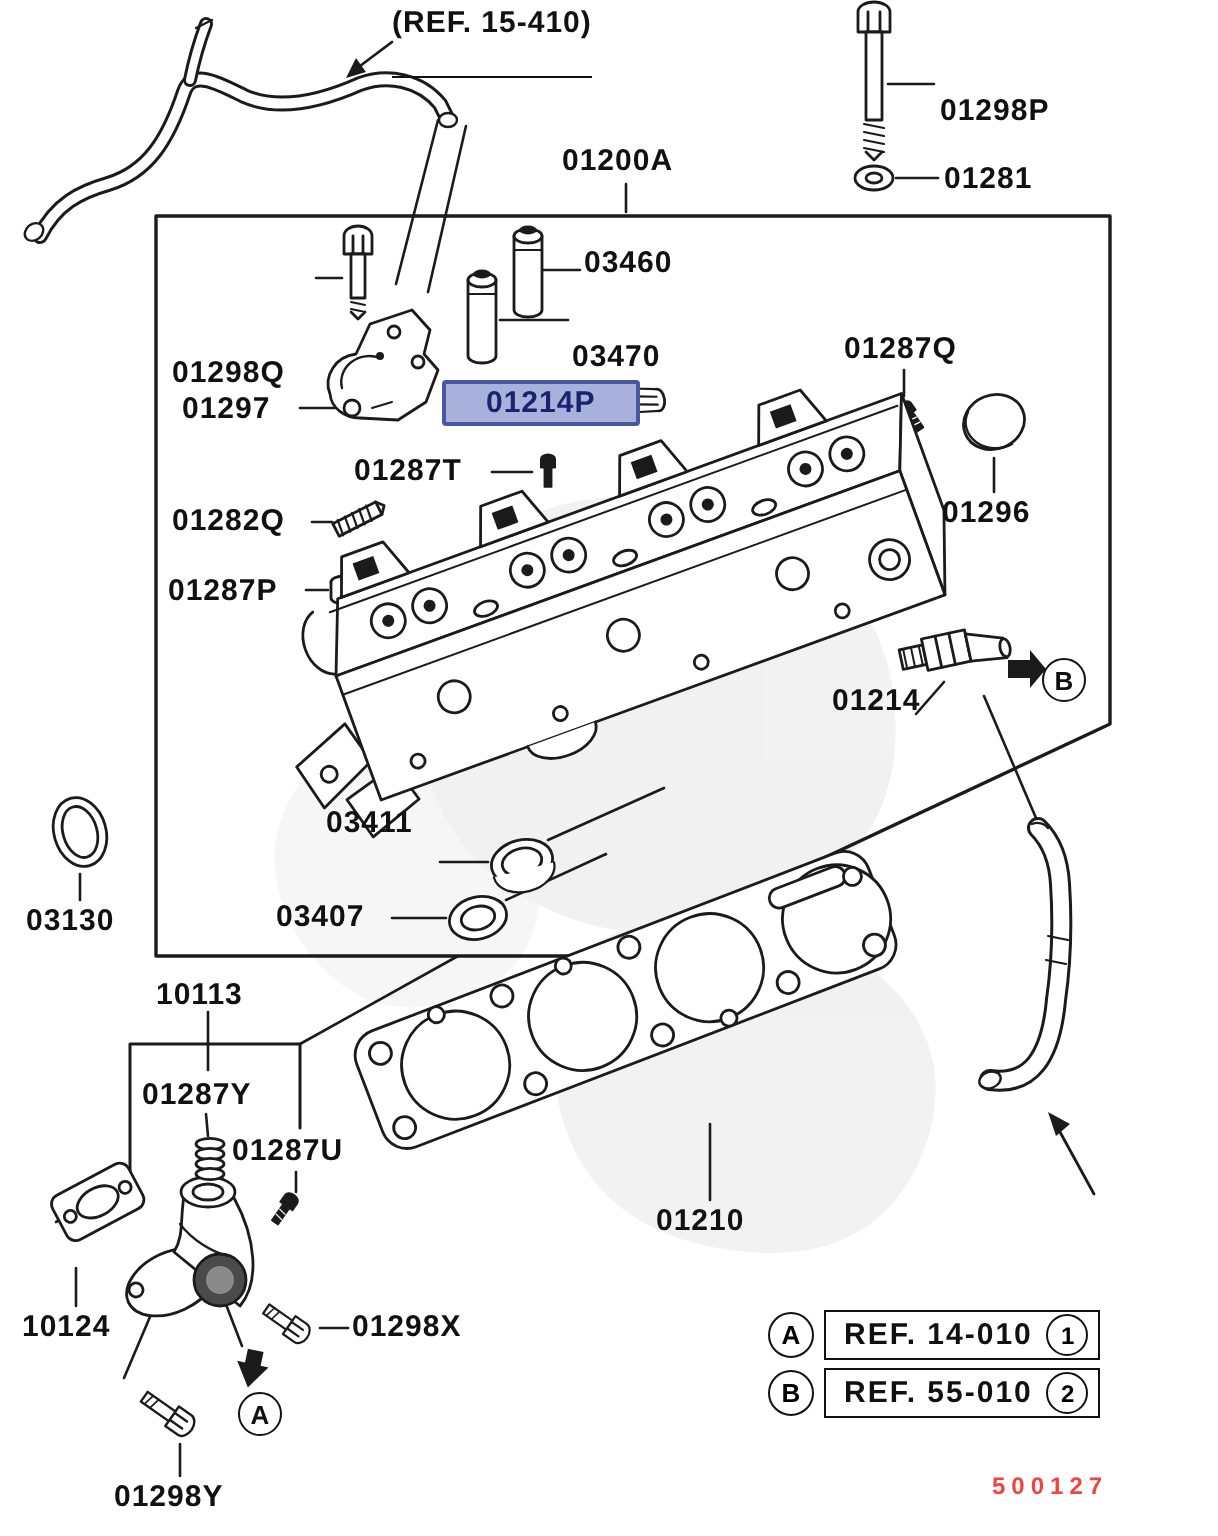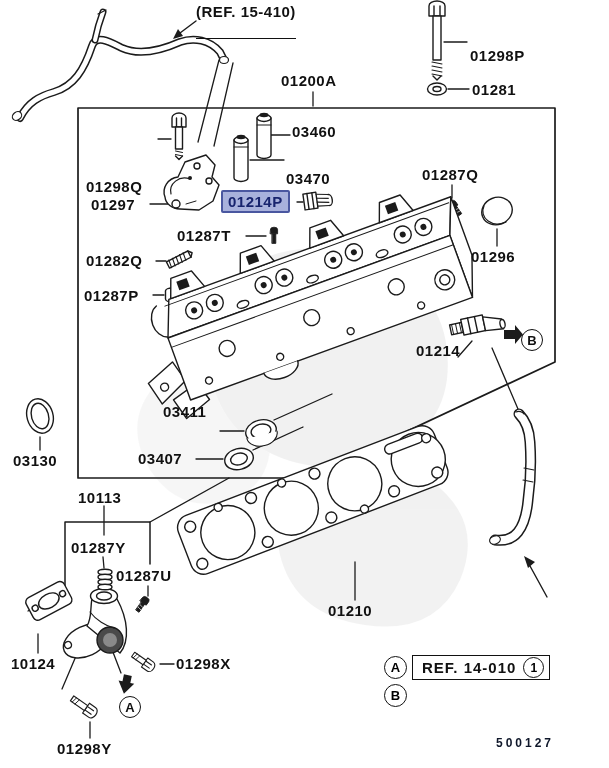--- a/index.html
+++ b/index.html
@@ -3,37 +3,37 @@
 <meta charset="utf-8">
 <style>
   html,body{margin:0;padding:0;}
   body{width:609px;height:768px;background:#ffffff;position:relative;overflow:hidden;
        font-family:"Liberation Sans","DejaVu Sans",sans-serif;}
   #stage{position:absolute;left:0;top:0;width:609px;height:768px;}
   svg{position:absolute;left:0;top:0;}
   .lbl{position:absolute;font-size:15px;font-weight:bold;letter-spacing:.5px;color:#111;
        white-space:nowrap;line-height:20px;z-index:5;}
   .lbl.highlighted{background:#a8b1dc;border:2px solid #4a57a0;color:#18246e;
-       padding:0 5px;line-height:19px;border-radius:2px;}
+       padding:0 20px;line-height:19px;border-radius:2px;}
   .ref-label{position:absolute;font-size:15px;font-weight:bold;letter-spacing:.5px;color:#111;
        border-bottom:1.6px solid #111;padding-bottom:18px;white-space:nowrap;z-index:5;}
   .callout{position:absolute;width:20px;height:20px;border:1.7px solid #111;border-radius:50%;
        font-size:13px;font-weight:bold;color:#111;display:flex;align-items:center;
        justify-content:center;background:#fff;z-index:6;}
   #legend{position:absolute;left:384px;top:655px;display:flex;flex-direction:column;gap:4px;z-index:6;}
   .legend-row{display:flex;align-items:center;gap:5px;}
   .legend-marker{width:21px;height:21px;border:1.7px solid #111;border-radius:50%;
        font-size:13px;font-weight:bold;display:flex;align-items:center;justify-content:center;background:#fff;}
   .legend-box{display:flex;align-items:center;gap:7px;border:1.7px solid #111;border-radius:0;
        padding:1px 5px 1px 9px;background:#fff;}
   .legend-text{font-size:15px;font-weight:bold;letter-spacing:1px;color:#111;}
   .legend-num{width:19px;height:19px;border:1.6px solid #111;border-radius:50%;font-size:12px;
        font-weight:bold;display:flex;align-items:center;justify-content:center;}
   #drawing-number{position:absolute;left:496px;top:736px;font-size:12px;font-weight:bold;
-       letter-spacing:3px;color:#0f172a;z-index:6;}
+       letter-spacing:3px;color:#ef4444;z-index:6;}
 </style>
 </head>
 <body>
 
 <div id="stage">
 
 <svg width="609" height="768" viewBox="0 0 609 768">
   <g stroke="#1b1b1b" stroke-width="1.4" fill="none" stroke-linecap="round" stroke-linejoin="round">
 
     <g stroke="none" fill="#d9d9d9" opacity="0.35">
@@ -424,18 +424,22 @@
 <div id="legend">
   <div class="legend-row">
     <div class="legend-marker">A</div>
     <div class="legend-box">
       <span class="legend-text">REF. 14-010</span>
       <span class="legend-num">1</span>
     </div>
   </div>
   <div class="legend-row">
     <div class="legend-marker">B</div>
+    <div class="legend-box">
+      <span class="legend-text">REF. 55-010</span>
+      <span class="legend-num">2</span>
+    </div>
   </div>
 </div>
 
 <div id="drawing-number">500127</div>
 
 </div>
 
 </body></html>

